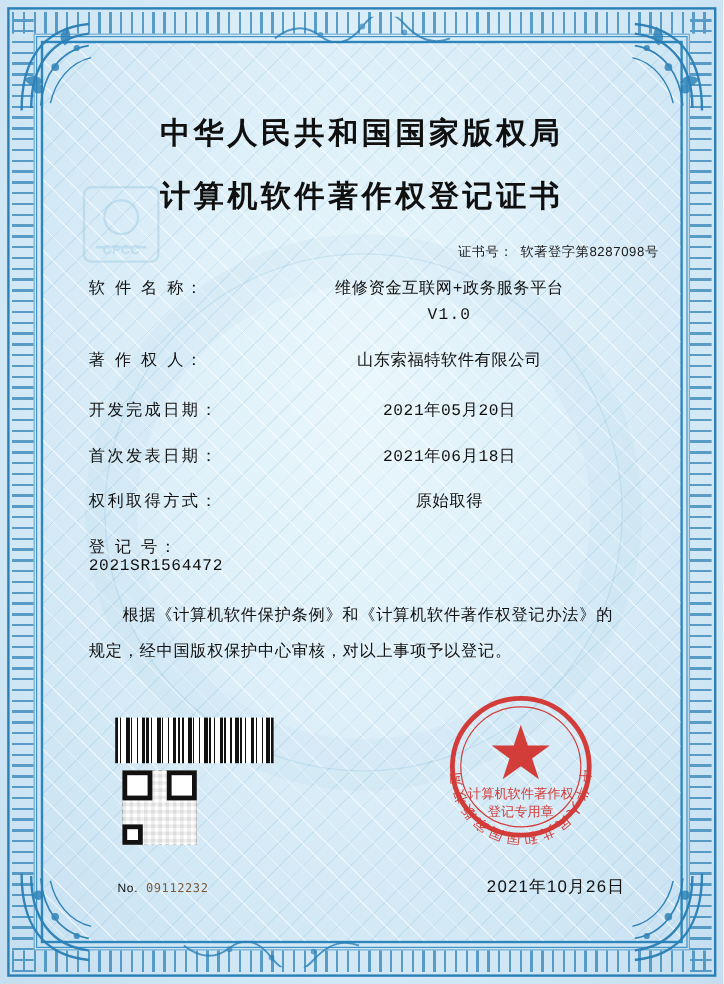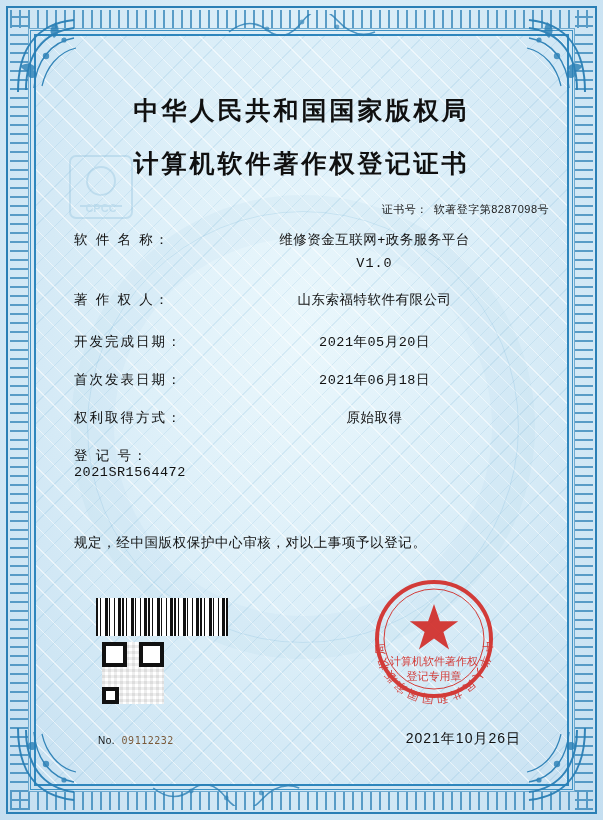--- a/index.html
+++ b/index.html
@@ -449,21 +449,21 @@
 
 
       <div class="field-row row-tight">
         <div class="field-label">登 记 号：</div>
         <div class="field-value">2021SR1564472</div>
       </div>
 
     </div>
 
     <div class="statement">
-      <span class="indent"></span><br>
+      <span class="indent"></span><span>根据《计算机软件保护条例》和《计算机软件著作权登记办法》的</span><br>
       <span>规定，经中国版权保护中心审核，对以上事项予以登记。</span>
     </div>
 
     <div class="bottom">
 
       <div class="barcode"></div>
       <div class="qr"></div>
       <div class="qr-b"></div>
 
       <div class="serial">

